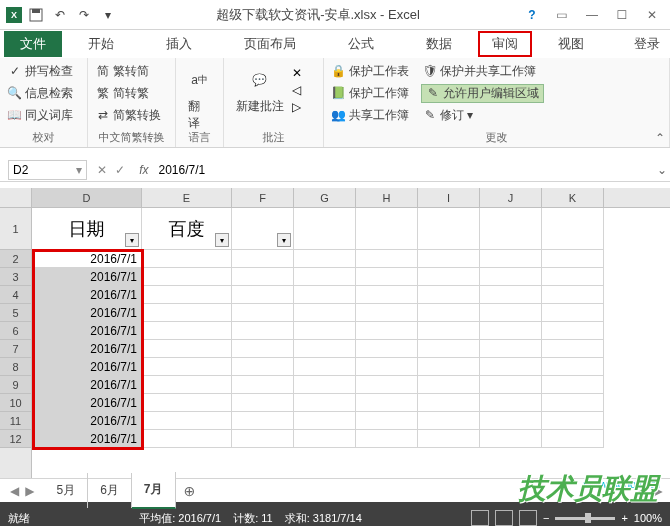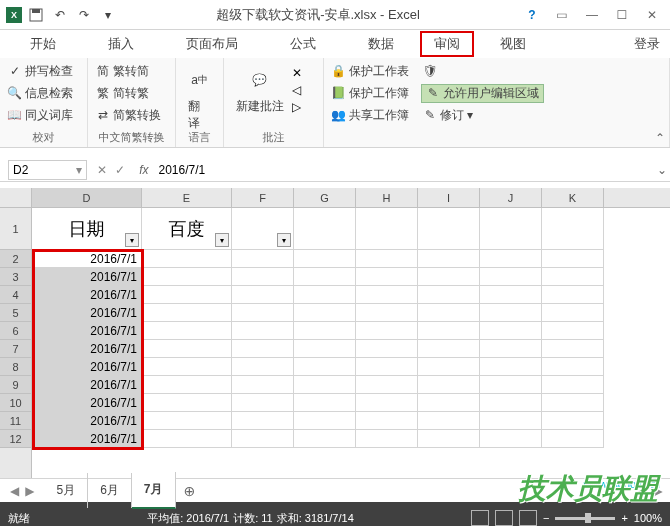--- a/index.html
+++ b/index.html
@@ -68,21 +68,21 @@
 .sheet-tabs { height: 24px; background: #fff; border-top: 1px solid #d4d4d4; display: flex; align-items: center; font-size: 12px; }
 .tab-nav { display: flex; gap: 6px; padding: 0 10px; color: #888; }
 .sheet-tab { padding: 9px 12px; border-right: 1px solid #ccc; color: #444; cursor: pointer; }
 .sheet-tab.active { background: #fff; border-bottom: 2px solid #217346; font-weight: bold; }
 .add-sheet { padding: 0 8px; color: #666; cursor: pointer; font-size: 14px; }
 .hscroll { flex: 1; display: flex; justify-content: flex-end; padding-right: 4px; }
 .hscroll-btn { width: 16px; text-align: center; color: #888; }
 
 .statusbar { height: 32px; background: #404040; color: #fff; display: flex; align-items: center; font-size: 11px; padding: 0 8px; }
 .status-left { flex: 0 0 auto; }
-.status-center { flex: 1; text-align: center; display: flex; gap: 4px; justify-content: center; }
+.status-center { flex: 1; text-align: center; display: flex; gap: 12px; justify-content: center; }
 .status-right { display: flex; align-items: center; gap: 6px; }
 .view-btn { width: 18px; height: 16px; border: 1px solid #fff; opacity: 0.6; }
 .zoom-slider { width: 60px; height: 3px; background: #fff; opacity: 0.7; position: relative; }
 .zoom-thumb { position: absolute; width: 6px; height: 10px; background: #fff; top: -4px; left: 50%; }
 
 .watermark { position: absolute; bottom: 18px; right: 12px; font-size: 28px; font-weight: bold; font-style: italic; color: #4CAF50; text-shadow: 1px 1px 0 #fff, -1px -1px 0 #fff; z-index: 20; pointer-events: none; }
 .watermark-url { position: absolute; bottom: 36px; right: 10px; font-size: 11px; color: #00bcd4; z-index: 20; pointer-events: none; }
 </style>
 </head>
 <body>
@@ -104,20 +104,21 @@
   <div class="titlebar-right">
     <div class="win-btn help-btn">?</div>
     <div class="win-btn">▭</div>
     <div class="win-btn">—</div>
     <div class="win-btn">☐</div>
     <div class="win-btn">✕</div>
   </div>
 </div>
 
 <div class="menubar">
+  <div class="menu-tab file">文件</div>
   <div class="menu-tab">开始</div>
   <div class="menu-tab">插入</div>
   <div class="menu-tab">页面布局</div>
   <div class="menu-tab">公式</div>
   <div class="menu-tab">数据</div>
   <div class="menu-tab active">审阅</div>
   <div class="menu-tab">视图</div>
   <div class="login">登录</div>
 </div>
 
@@ -186,39 +187,41 @@
     <div class="ribbon-label">批注</div>
   </div>
   <div class="ribbon-group" style="flex:1">
     <div class="ribbon-row">
       <div class="ribbon-item">
           <span class="ribbon-icon">🔒</span>
           <span>保护工作表</span>
         </div>
       <div class="ribbon-item" style="margin-left:8px">
           <span class="ribbon-icon">🛡</span>
+          <span>保护并共享工作簿</span>
         </div>
     </div>
     <div class="ribbon-row">
       <div class="ribbon-item">
           <span class="ribbon-icon">📗</span>
           <span>保护工作簿</span>
         </div>
       <div class="ribbon-item highlight-green" style="margin-left:8px">
           <span class="ribbon-icon">✎</span>
           <span>允许用户编辑区域</span>
         </div>
     </div>
     <div class="ribbon-row">
       <div class="ribbon-item">
           <span class="ribbon-icon">👥</span>
           <span>共享工作簿</span>
         </div>
       <div class="ribbon-item" style="margin-left:8px"><span class="ribbon-icon">✎</span><span>修订</span> ▾</div>
     </div>
+    <div class="ribbon-label">更改</div>
     <div class="collapse-ribbon">⌃</div>
   </div>
 </div>
 
 <div class="spacer"></div>
 
 <div class="formula-bar">
   <div class="name-box">
     <span>D2</span>
       <span style="color:#888">▾</span>

